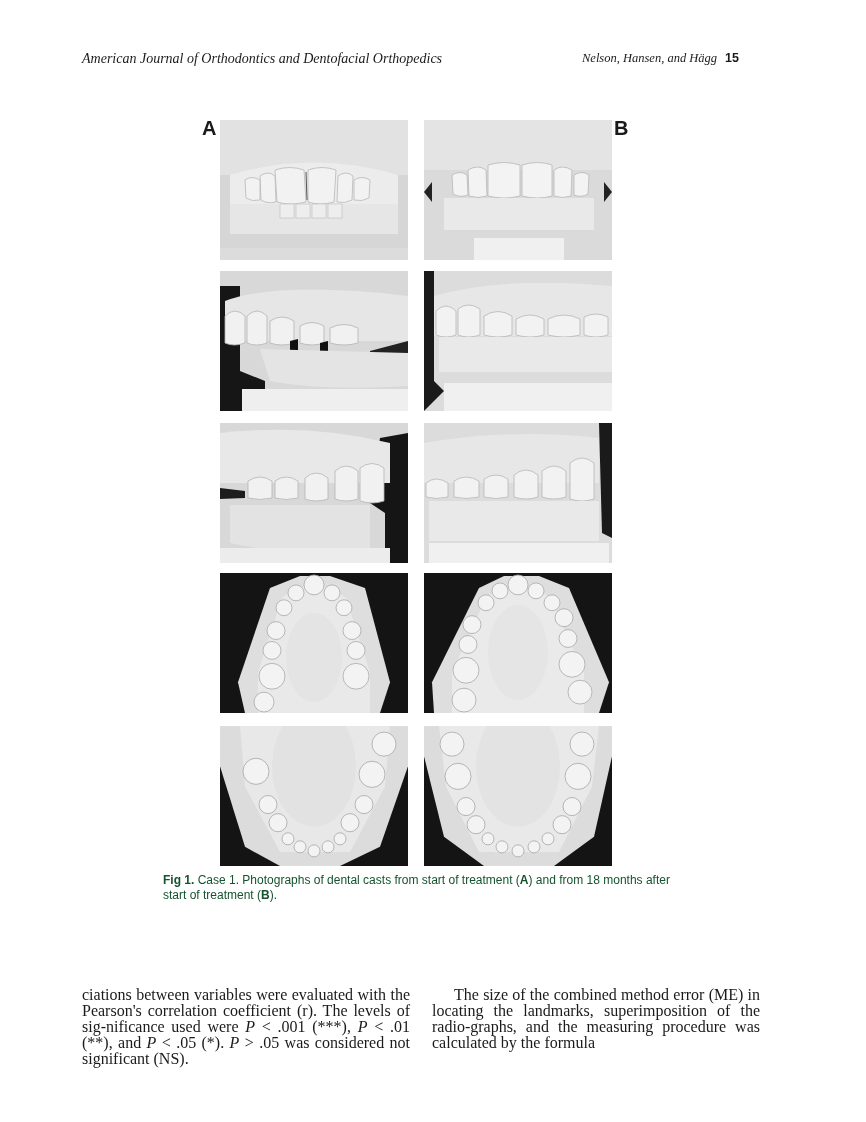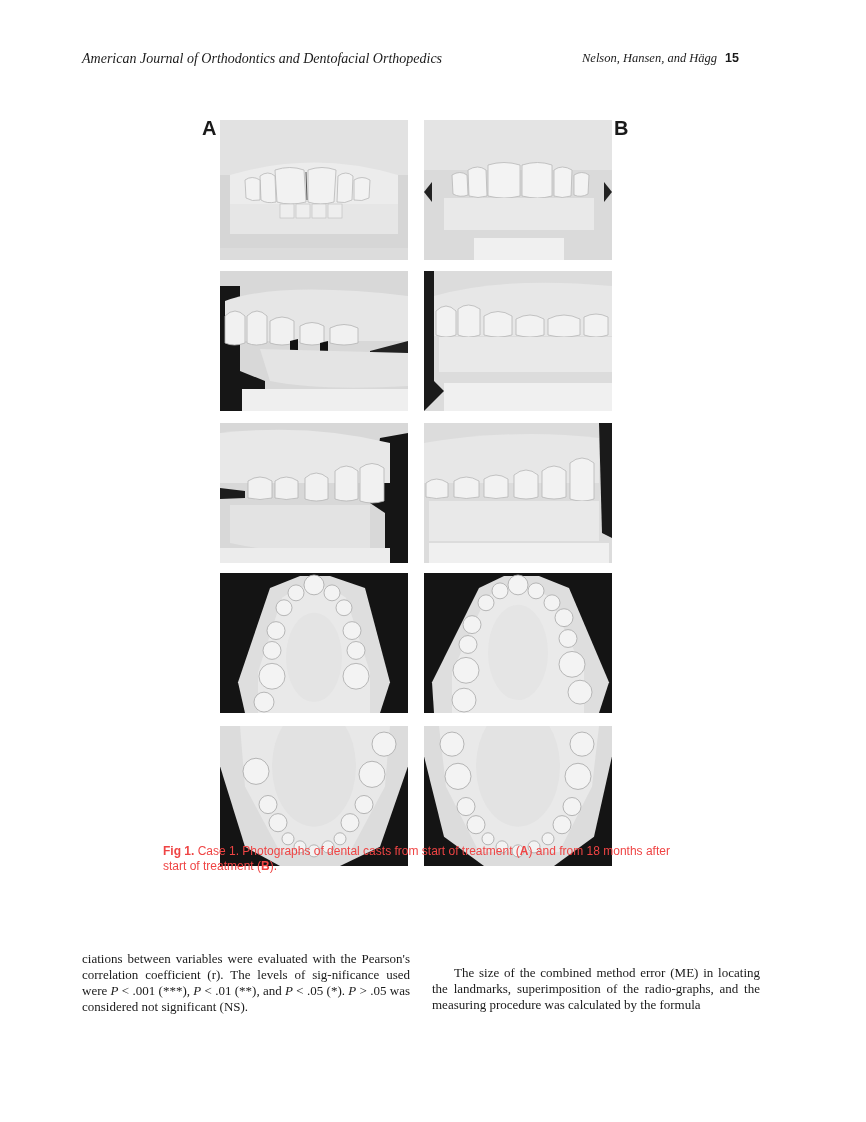--- a/index.html
+++ b/index.html
@@ -4,25 +4,25 @@
 <style>
   html, body { margin:0; padding:0; background:#ffffff; }
   body { width:866px; height:1122px; position:relative; overflow:hidden; font-family:"Liberation Serif", serif; color:#1a1a1a; }
   .abs { position:absolute; }
   .hdr-left { left:82px; top:51px; font-style:italic; font-size:14px; line-height:15px; }
   .hdr-right { left:582px; top:51px; font-style:italic; font-size:12.5px; line-height:15px; white-space:nowrap; }
   .hdr-right .pg { font-family:"Liberation Sans", sans-serif; font-style:normal; font-weight:bold; font-size:12.5px; margin-left:8px; }
   .label { font-family:"Liberation Sans", sans-serif; font-weight:bold; font-size:20px; line-height:20px; }
   .panel { position:absolute; width:188px; height:140px; overflow:hidden; background:#cfcfcf; }
   .panel svg { width:100%; height:100%; display:block; }
-  .caption { left:163px; top:844px; width:530px; font-family:"Liberation Sans", sans-serif; font-size:12px; line-height:15px; color:#ef4444; }
+  .caption { left:163px; top:873px; width:530px; font-family:"Liberation Sans", sans-serif; font-size:12px; line-height:15px; color:#14532d; }
   .caption b { font-weight:bold; }
-  .col { font-size:13px; line-height:16px; text-align:justify; top:951px; }
+  .col { font-size:16px; line-height:16px; text-align:justify; top:987px; }
   .col1 { left:82px; width:328px; }
-  .col2 { left:432px; width:328px;margin-top:14px; }
+  .col2 { left:432px; width:328px; }
   .indent { text-indent:22px; }
 </style>
 </head>
 <body>
 
 <div class="abs hdr-left">
   <div>American Journal of Orthodontics and Dentofacial Orthopedics</div>
 </div>
 <div class="abs hdr-right">
   <span>Nelson, Hansen, and Hägg</span><span class="pg">15</span>

